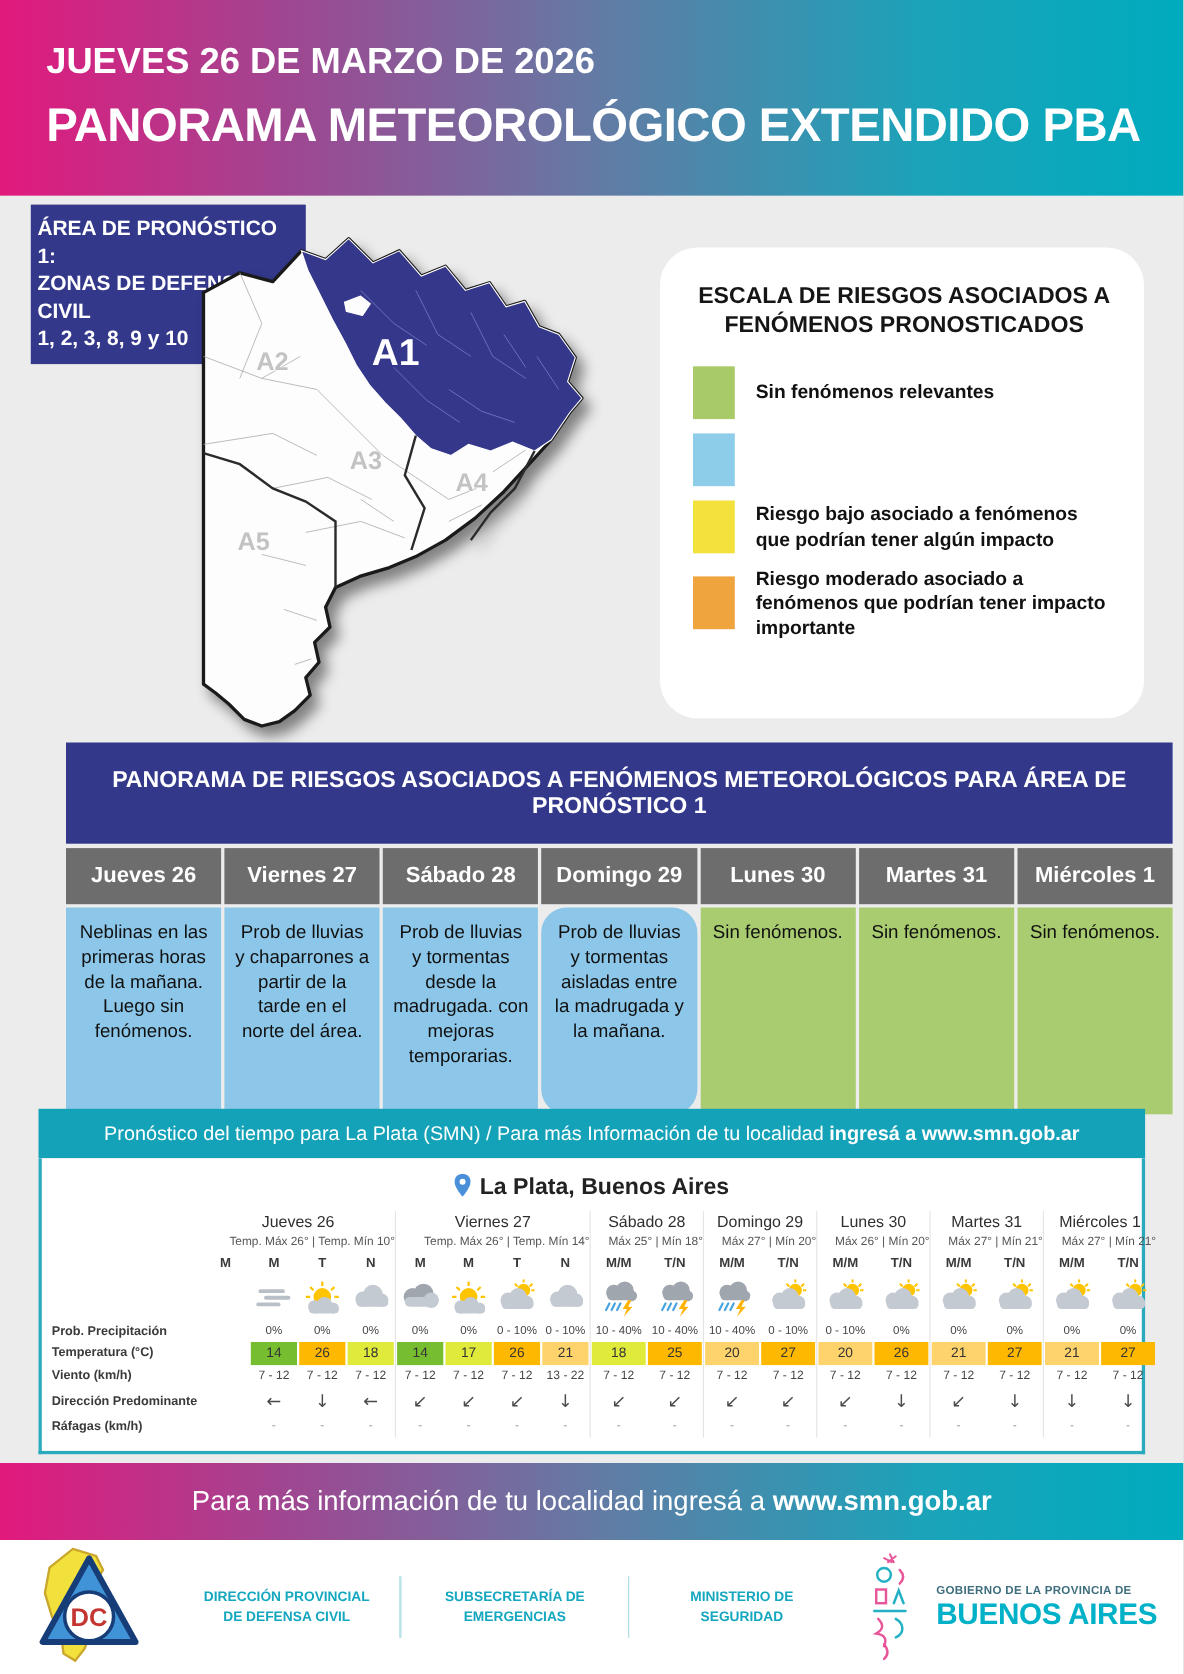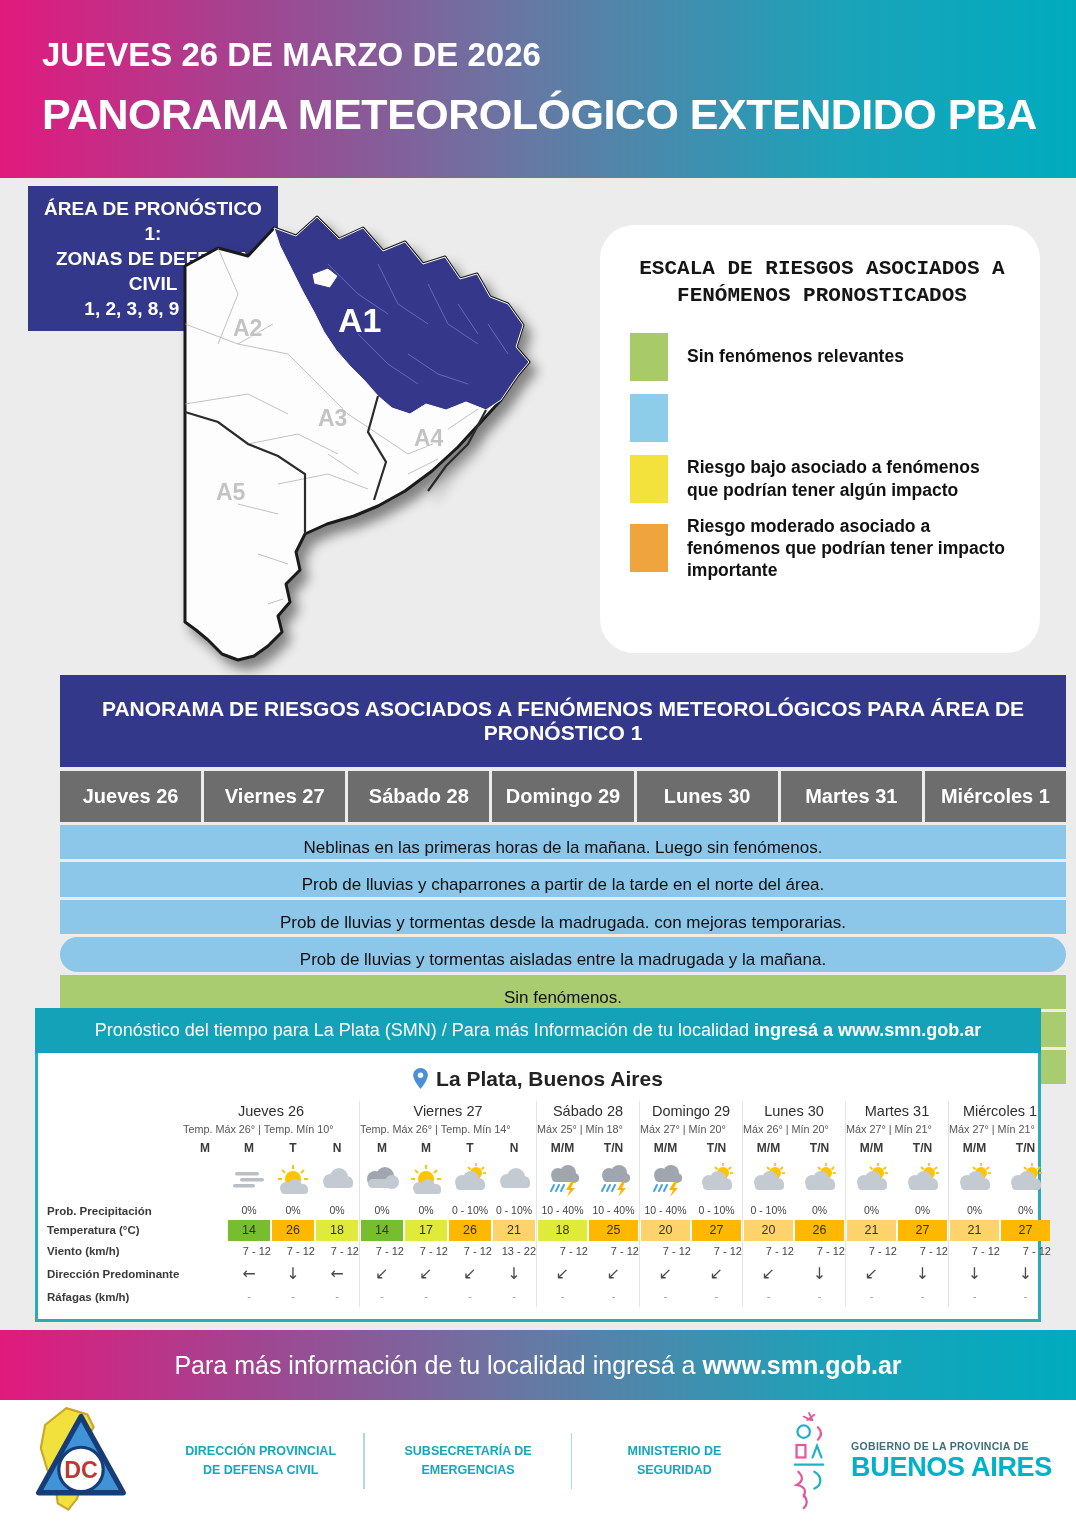--- a/index.html
+++ b/index.html
@@ -9,41 +9,41 @@
   
   .hero{height:178px;box-sizing:border-box;padding:36px 0 0 42px;color:#fff;
         background:linear-gradient(90deg,#e2197d 0%,#a04691 24%,#647aa4 50%,#1ba3b9 78%,#00abbe 100%);}
   .hero-date{font-size:33px;font-weight:bold;}
   .hero-title{font-size:43px;font-weight:bold;margin-top:16px;letter-spacing:-0.5px;}
 
   
   .band{position:relative;height:1152px;background:#ececec;}
 
   .map-label{position:absolute;left:28px;top:8px;width:250px;background:var(--navy,#33388b);
-             color:#fff;text-align:center;padding:10px 6px;box-sizing:border-box;
+             color:#fff;text-align:left;padding:10px 6px;box-sizing:border-box;
              font-size:19px;font-weight:bold;line-height:1.32;}
   .map-svg{position:absolute;left:178px;top:26px;filter:drop-shadow(7px 9px 6px rgba(0,0,0,.45));}
   .zone-big{font-size:34px;font-weight:bold;fill:#fff;}
   .zone-sm{font-size:23px;font-weight:bold;fill:#c3c3c3;stroke:#ffffff;stroke-width:.9;paint-order:stroke;}
 
   .legend{position:absolute;left:600px;top:47px;width:440px;height:428px;background:#fff;
           border-radius:34px;box-sizing:border-box;padding:30px 26px 0 30px;}
-  .legend-title{text-align:center;font-weight:bold;font-size:21px;color:#151515;line-height:1.3;margin-bottom:22px;font-family:Liberation Mono, monospace;}
+  .legend-title{text-align:center;font-weight:bold;font-size:21px;color:#151515;line-height:1.3;margin-bottom:22px;}
   .legend-row{display:flex;align-items:center;margin-bottom:11px;min-height:50px;}
   .swatch{width:38px;height:48px;flex:0 0 38px;margin-right:19px;}
   .legend-text{font-weight:bold;font-size:17.5px;line-height:1.28;color:#111;}
 
   
   .risk{position:absolute;left:35px;top:497px;width:1006px;padding-left:25px;}
   .risk-title{background:var(--navy,#33388b);color:#fff;font-weight:bold;font-size:21px;
               text-align:center;padding:22px 0;}
   .risk-days{display:flex;gap:3px;margin-top:4px;}
   .risk-day{flex:1;background:#6d6d6d;color:#fff;font-weight:bold;font-size:20px;
             text-align:center;padding:14px 0;}
-  .risk-cells{display:flex;gap:3px;margin-top:3px;flex-direction:column;}
+  .risk-cells{display:flex;gap:3px;margin-top:3px;}
   .risk-cell{flex:1;height:188px;box-sizing:border-box;padding:12px 9px 0;text-align:center;
              font-size:17px;line-height:1.32;color:#101010;}
 
   
   .smn{position:absolute;left:35px;top:830px;width:1006px;}
   .smn-bar{background:var(--teal,#14a2b8);color:#fff;text-align:center;font-size:18px;padding:12px 0;}
   .smn-bar b{font-weight:bold;}
   .smn-body{border:3px solid #2ba9bd;border-top:none;background:#fff;padding:8px 0 12px;}
   .smn-loc{text-align:center;font-size:21px;font-weight:bold;color:#222;margin:6px 0 10px;}
   .smn-loc svg{vertical-align:-3px;margin-right:8px;}
@@ -54,28 +54,28 @@
   .lab-prob{height:17px;line-height:17px;}
   .lab-temp{height:21px;line-height:21px;}
   .lab-wind{height:21px;line-height:21px;}
   .lab-dir{height:27px;line-height:24px;}
   .lab-gust{height:18px;line-height:16px;}
 
   .smn-group{display:flex;flex-direction:column;width:102px;}
   .smn-group.wide{width:176px;}
   .smn-group + .smn-group, .smn-labels + .smn-group{border-left:1px solid #e4e4e4;}
   .g-title{height:22px;font-size:14.5px;color:#2f2f2f;text-align:center;padding-top:2px;box-sizing:border-box;}
-  .g-temps{height:16px;font-size:10.8px;color:#555;text-align:left;white-space:nowrap;overflow:hidden;}
+  .g-temps{height:16px;font-size:10.8px;color:#555;text-align:right;white-space:nowrap;overflow:hidden;}
   .g-row{display:flex;}
   .g-cell{flex:1;text-align:center;overflow:hidden;}
   .g-periods .g-cell{height:18px;font-weight:bold;font-size:12px;color:#3a3a3a;line-height:18px;}
   .g-icons .g-cell{height:46px;display:flex;align-items:center;justify-content:center;}
   .g-prob .g-cell{height:17px;font-size:10.5px;color:#444;line-height:15px;white-space:nowrap;}
   .g-temp .g-cell{height:21px;margin:0 1px;font-size:12.5px;color:#333;line-height:21px;}
-  .g-wind .g-cell{height:21px;font-size:11px;color:#444;line-height:21px;white-space:nowrap;text-align:right;}
+  .g-wind .g-cell{height:21px;font-size:11px;color:#444;line-height:21px;white-space:nowrap;}
   .g-dir .g-cell{height:27px;font-size:16px;color:#4a4a4a;line-height:24px;font-family:"DejaVu Sans",sans-serif;}
   .g-gust .g-cell{height:18px;font-size:11px;color:#9a9a9a;line-height:14px;}
 
   
   .footer-bar{height:70px;line-height:70px;text-align:center;color:#fff;font-size:25px;
               background:linear-gradient(90deg,#e2197d 0%,#a04691 24%,#647aa4 50%,#1ba3b9 78%,#00abbe 100%);}
   .footer-bar b{font-weight:bold;}
   .logos{height:122px;background:#fff;display:flex;align-items:center;padding:0 18px;box-sizing:border-box;}
   .dc-logo{margin:0 18px 0 4px;flex:0 0 auto;}
   .orgs{flex:1;display:flex;align-items:center;justify-content:space-around;max-width:640px;}

